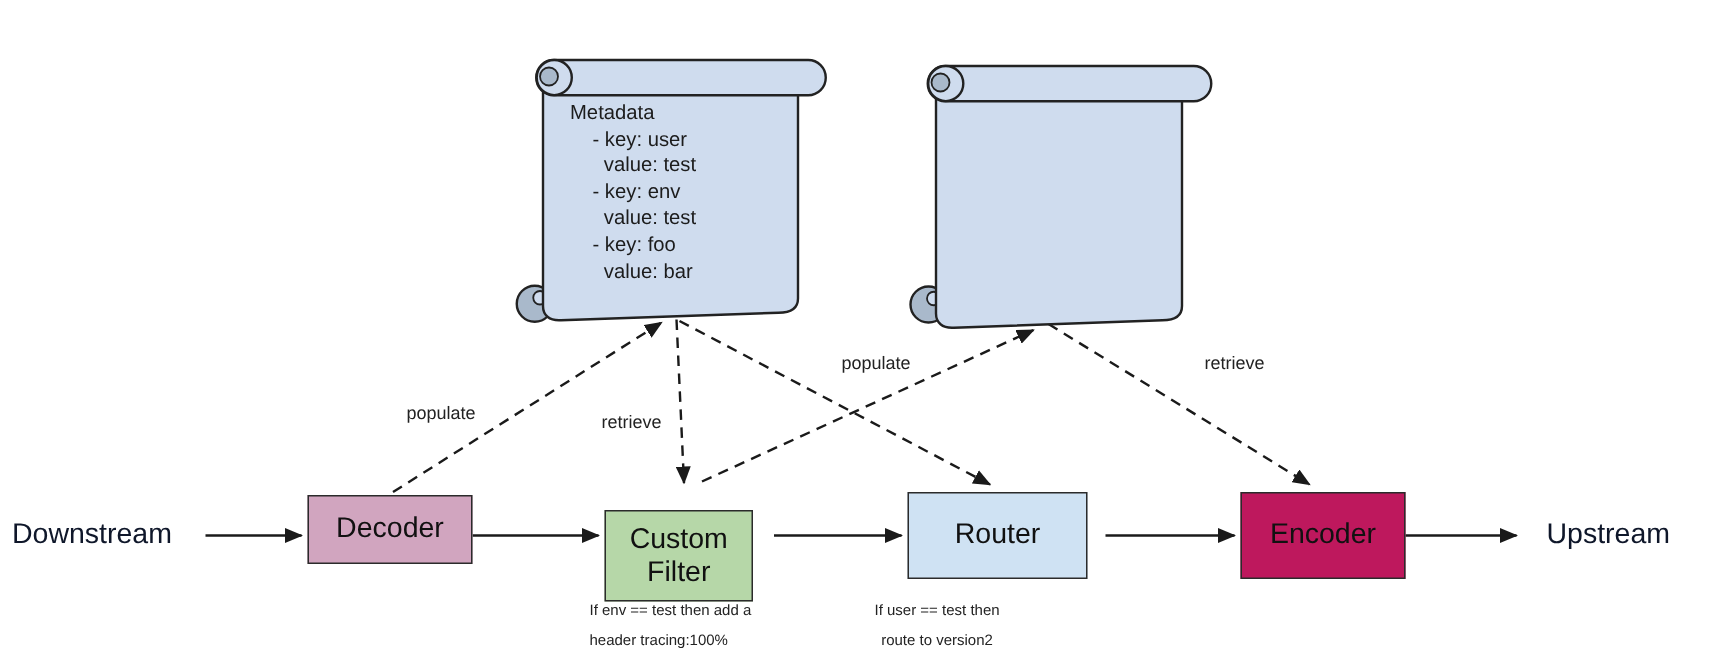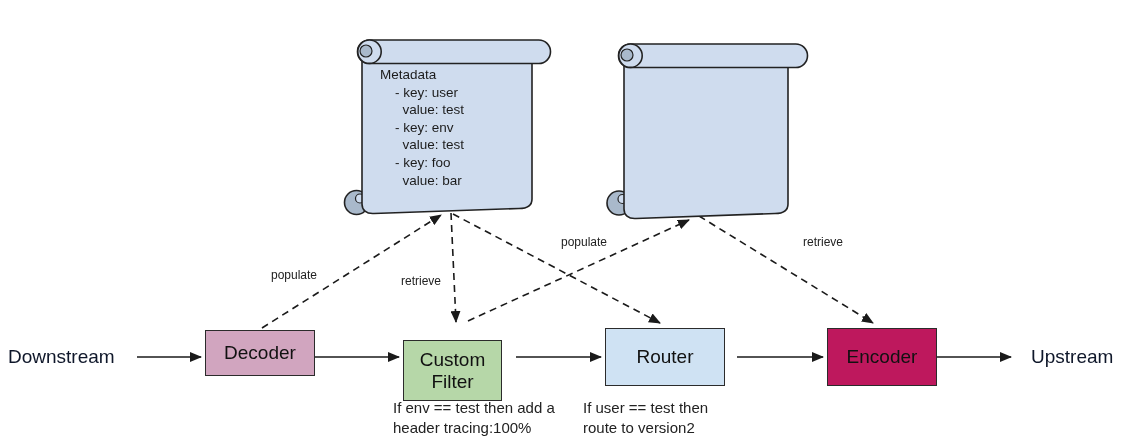--- a/index.html
+++ b/index.html
@@ -23,24 +23,24 @@
   .scroll-text{
     position:absolute;font-size:13.5px;line-height:17.6px;white-space:pre;color:#1c1c1c;
   }
   .scroll-text-metadata{left:380px;top:66px;}
   .scroll-text-mutation{left:636px;top:76px;line-height:18.5px;}
   .edge-label{
     position:absolute;transform:translate(-50%,-50%);font-size:12px;color:#222;
     white-space:nowrap;background:transparent;
   }
   .caption{
-    position:absolute;font-size:15px;line-height:19.5px;white-space:pre-line;color:#222;
+    position:absolute;font-size:10px;line-height:19.5px;white-space:pre-line;color:#222;
   }
   .caption-custom-filter{left:393px;top:398px;}
-  .caption-router{left:583px;top:398px;}
+  .caption-router{left:583px;top:398px;text-align:center;}
 </style>
 </head>
 <body>
 
 <div class="canvas">
 
   <svg class="layer" viewBox="0 0 1143 446">
     <defs>
       <marker id="ah" markerUnits="userSpaceOnUse" markerWidth="12" markerHeight="10" refX="11" refY="5" orient="auto">
         <path d="M0,0 L12,5 L0,10 Z" fill="#1a1a1a"></path>

